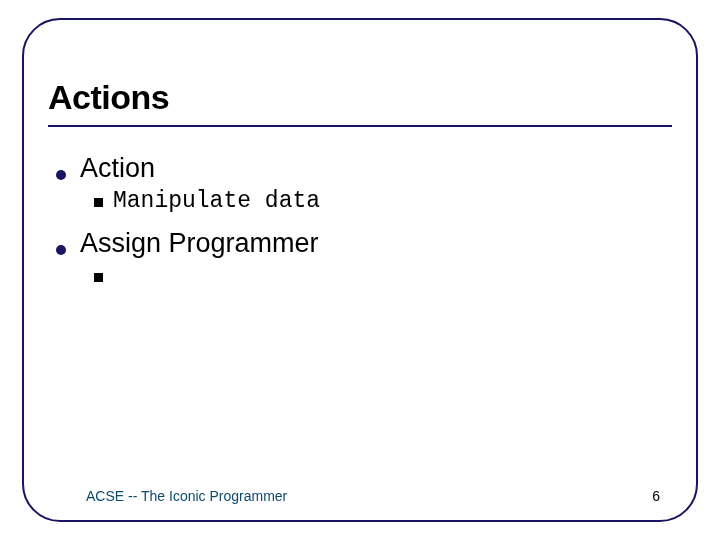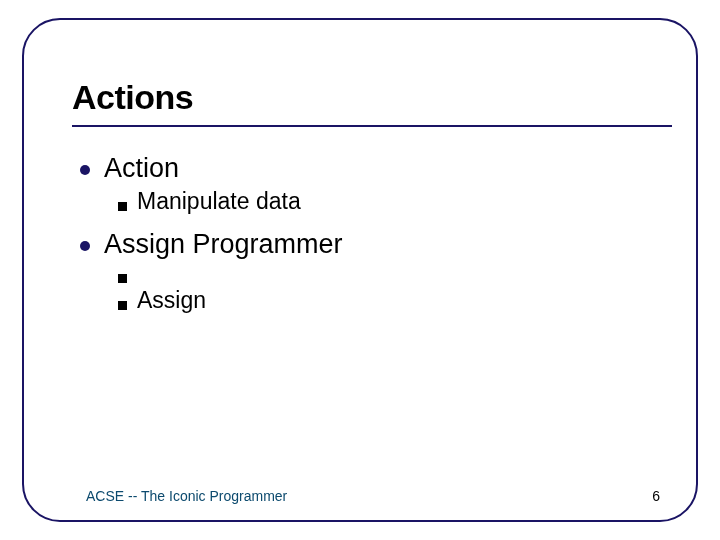--- a/index.html
+++ b/index.html
@@ -18,41 +18,40 @@
     right: 22px;
     bottom: 18px;
     border: 2px solid #1a1464;
     border-radius: 38px;
   }
   .content {
     position: absolute;
     top: 78px;
     left: 48px;
     right: 48px;
-    margin-left: 24px;
   }
   .title {
     font-family: Arial, Helvetica, sans-serif;
     font-weight: 900;
     font-size: 34px;
     color: #000000;
     letter-spacing: -0.5px;
   }
   .divider {
     margin-top: 8px;
     border: none;
     border-top: 2px solid #1a1464;
   }
   .bullets {
     margin-top: 26px;
     margin-left: 8px;
   }
   .l1 {
     display: flex;
-    align-items: flex-start;
+    align-items: center;
     margin-top: 14px;
   }
   .l1 .dot {
     width: 10px;
     height: 10px;
     border-radius: 50%;
     background: #1a1464;
     margin-top: 12px;
     margin-right: 14px;
     flex: 0 0 auto;
@@ -60,22 +59,23 @@
   .l1-text {
     font-size: 27px;
     color: #000000;
   }
   .l2-group {
     margin-left: 38px;
     margin-top: 4px;
   }
   .l2 {
     display: flex;
-    align-items: center;
+    align-items: flex-start;
     margin-top: 4px;
+    font-family: Liberation Mono, monospace;
   }
   .l2 .sq {
     width: 9px;
     height: 9px;
     background: #000000;
     margin-top: 10px;
     margin-right: 10px;
     flex: 0 0 auto;
   }
   .l2-text {
@@ -120,23 +120,19 @@
     </div>
 
     <div class="l1">
       <span class="dot"></span>
       <span class="l1-text">Assign Programmer</span>
     </div>
     <div class="l2-group">
       <div class="l2">
         <span class="sq"></span>
       </div>
-      <div class="l2">
-        <span class="sq"></span>
-        <span class="l2-text">Assign</span>
-      </div>
     </div>
 
   </div>
 </div>
 
 <div class="footer-left">ACSE -- The Iconic Programmer</div>
 <div class="footer-right">6</div>
 
 </body></html>

